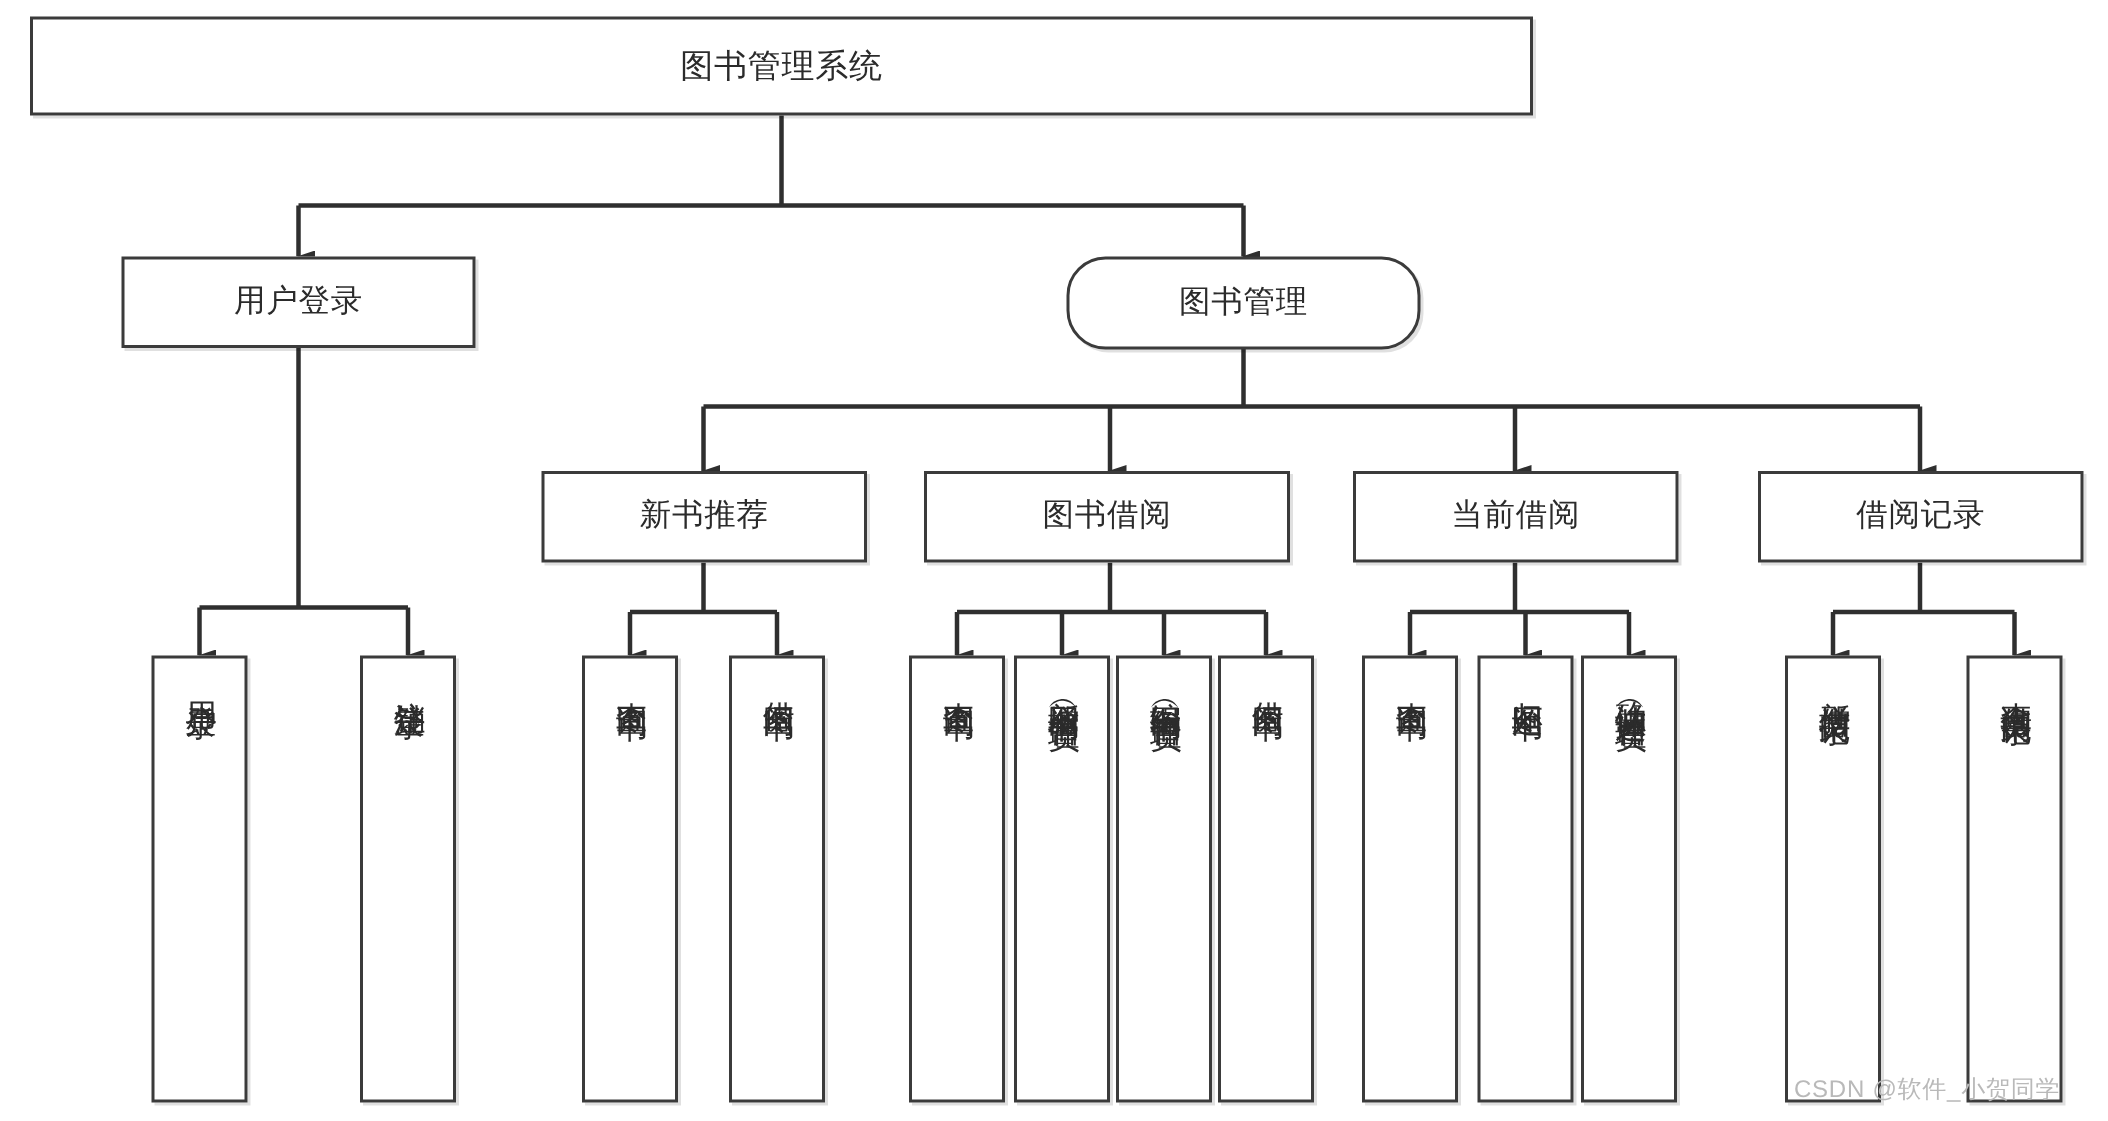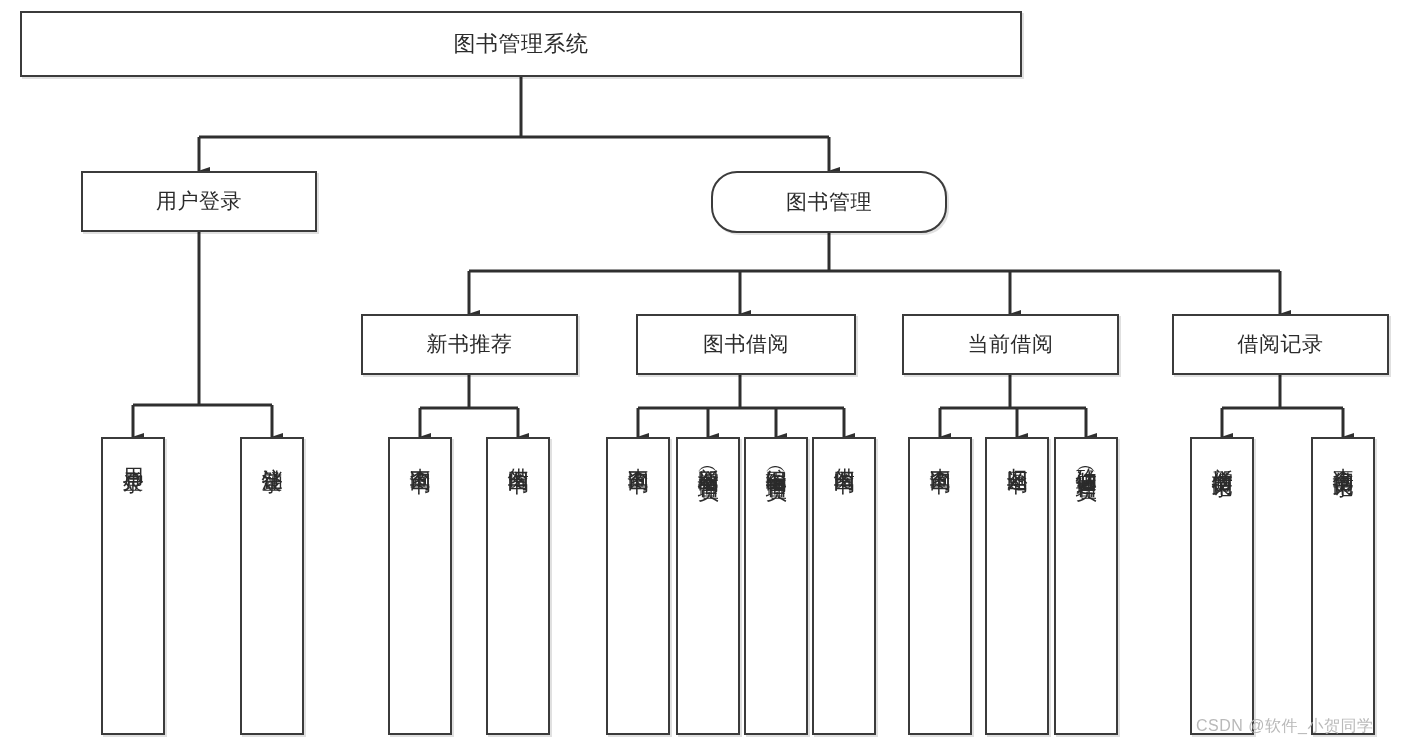--- a/index.html
+++ b/index.html
@@ -119,21 +119,21 @@
       </div>
       <div class="node level2" style="left: 81px; top: 171px; width: 236px; height: 61px; border-color: rgb(59, 59, 59);">
         <span class="node-label">用户登录</span>
       </div>
       <div class="node level2" style="left: 711px; top: 171px; width: 236px; height: 62px; border-color: rgb(59, 59, 59); border-radius: 26px;">
         <span class="node-label">图书管理</span>
       </div>
       <div class="node level3" style="left: 361px; top: 314px; width: 217px; height: 61px; border-color: rgb(59, 59, 59);">
         <span class="node-label">新书推荐</span>
       </div>
-      <div class="node level3" style="left: 636px; top: 314px; width: 220px; height: 61px; border-color: rgb(59, 59, 59);">
+      <div class="node level3" style="left: 616px; top: 314px; width: 244px; height: 61px; border-color: rgb(59, 59, 59);">
         <span class="node-label">图书借阅</span>
       </div>
       <div class="node level3" style="left: 902px; top: 314px; width: 217px; height: 61px; border-color: rgb(59, 59, 59); justify-content: center;">
         <span class="node-label">当前借阅</span>
       </div>
       <div class="node level3" style="left: 1172px; top: 314px; width: 217px; height: 61px; border-color: rgb(59, 59, 59);">
         <span class="node-label">借阅记录</span>
       </div>
       <div class="node leaf vertical" style="left: 101px; top: 437px; width: 64px; height: 298px; border-color: rgb(59, 59, 59);">
         <span class="node-label">用户登录</span>

